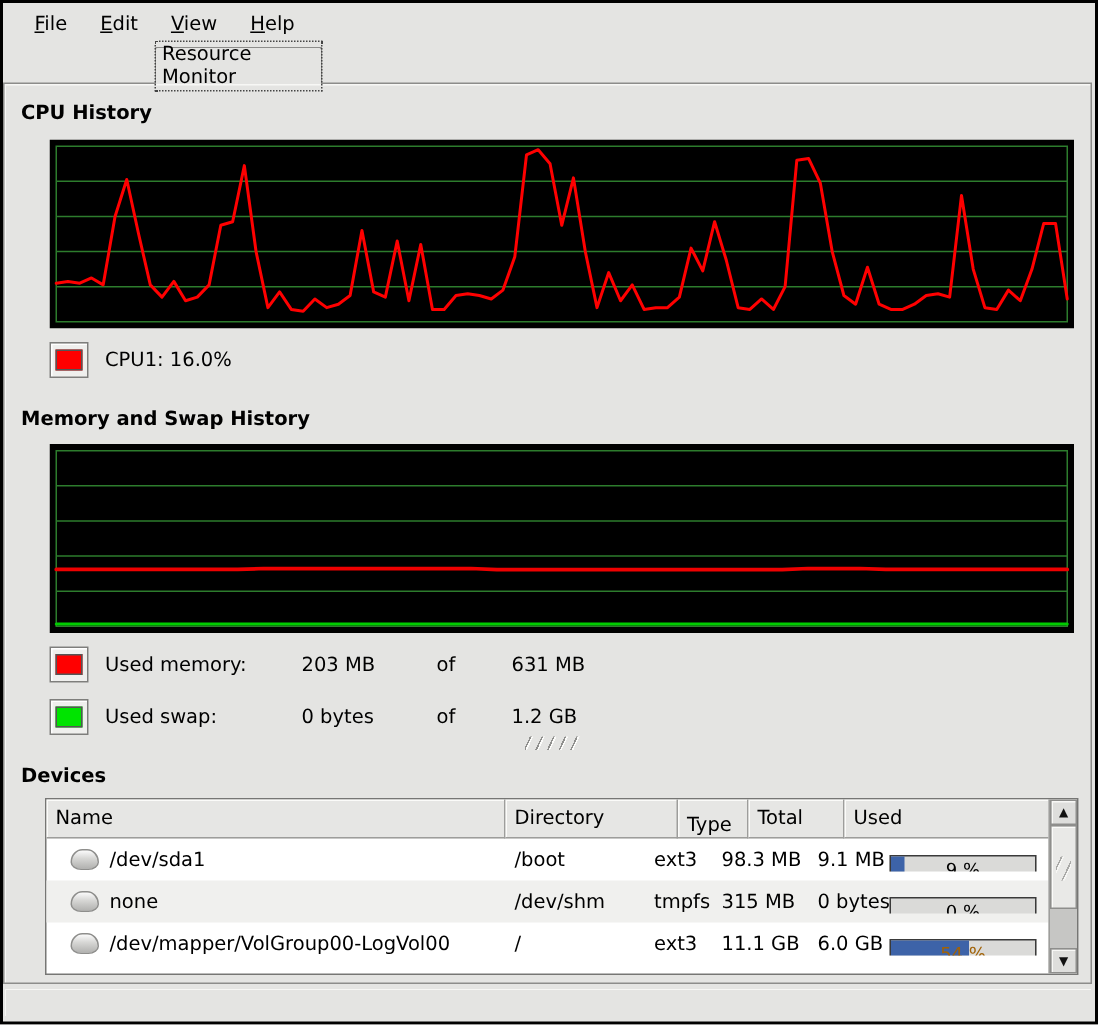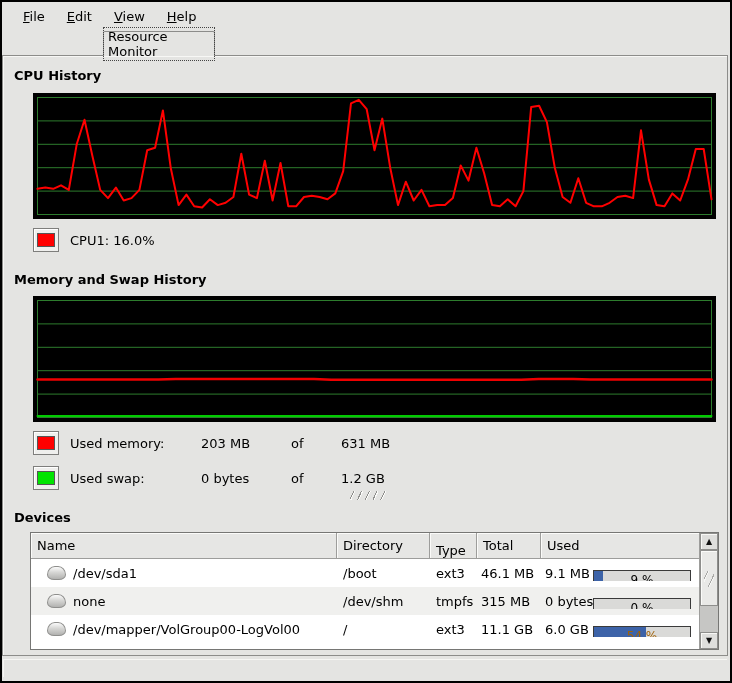--- a/index.html
+++ b/index.html
@@ -34,21 +34,21 @@
   
   .grip{position:absolute;width:38px;height:9px;z-index:2;
     background-image:repeating-linear-gradient(115deg,transparent 0 3px,#8f8f8d 3px 4px,#fcfcfa 4px 5px,transparent 5px 7px);}
   
   .table{position:absolute;left:28px;top:530px;width:689px;height:118px;box-sizing:border-box;
     border:1px solid #767674;background:#fff;display:flex;z-index:2;}
   .table-main{flex:1;display:flex;flex-direction:column;min-width:0;}
   .thead{display:flex;height:26px;flex:0 0 26px;}
   .th{box-sizing:border-box;background:#e6e6e4;border-right:1px solid #9d9d9b;border-bottom:1px solid #9d9d9b;
     box-shadow:inset 1px 1px 0 #fbfbf9;display:flex;align-items:center;padding-left:6px;cursor:default;}
-  .th-name{width:306px;}.th-dir{width:93px;}.th-type{width:47px;align-items:flex-end;}.th-total{width:64px;}.th-used{flex:1;border-right:none;}
+  .th-name{width:306px;}.th-dir{width:115px;}.th-type{width:47px;align-items:flex-end;}.th-total{width:64px;}.th-used{flex:1;border-right:none;}
   .tr{display:flex;height:28px;flex:0 0 28px;align-items:center;}
   .tr.alt{background:#f0f0ee;}
   .td{box-sizing:border-box;display:flex;align-items:center;overflow:hidden;white-space:nowrap;}
   .td-name{width:306px;padding-left:16px;}
   .td-dir{width:93px;padding-left:6px;}
   .td-type{width:47px;padding-left:6px;}
   .td-total{width:64px;padding-left:4px;}
   .td-used{flex:1;padding-left:4px;position:relative;}
   .disk-icon{width:17px;height:12px;margin-right:7px;flex:0 0 17px;
     background:linear-gradient(180deg,#fbfbfb 0%,#d6d6d4 45%,#b2b2b0 100%);
@@ -162,21 +162,21 @@
           </div>
       </div>
 
       <div class="tr">
         <div class="td td-name">
             <span class="disk-icon"></span>
             <span>/dev/sda1</span>
           </div>
         <div class="td td-dir">/boot</div>
         <div class="td td-type">ext3</div>
-        <div class="td td-total">46.1 MB</div>
+        <div class="td td-total">98.3 MB</div>
         <div class="td td-used">
           <span>9.1 MB</span>
           <span class="pbar">
             <span class="pbar-fill" style="width: 9%;"></span>
             <span class="pbar-label">9 %</span>
           </span>
         </div>
       </div>
 
       <div class="tr alt">

